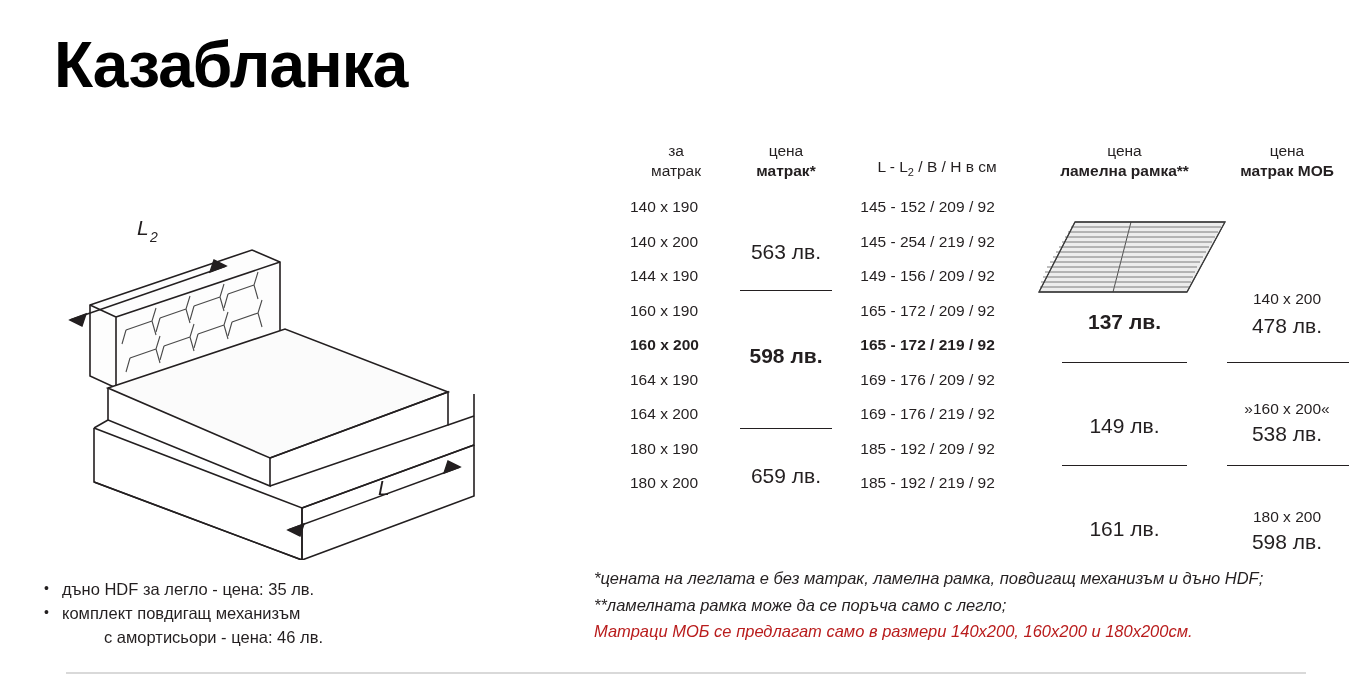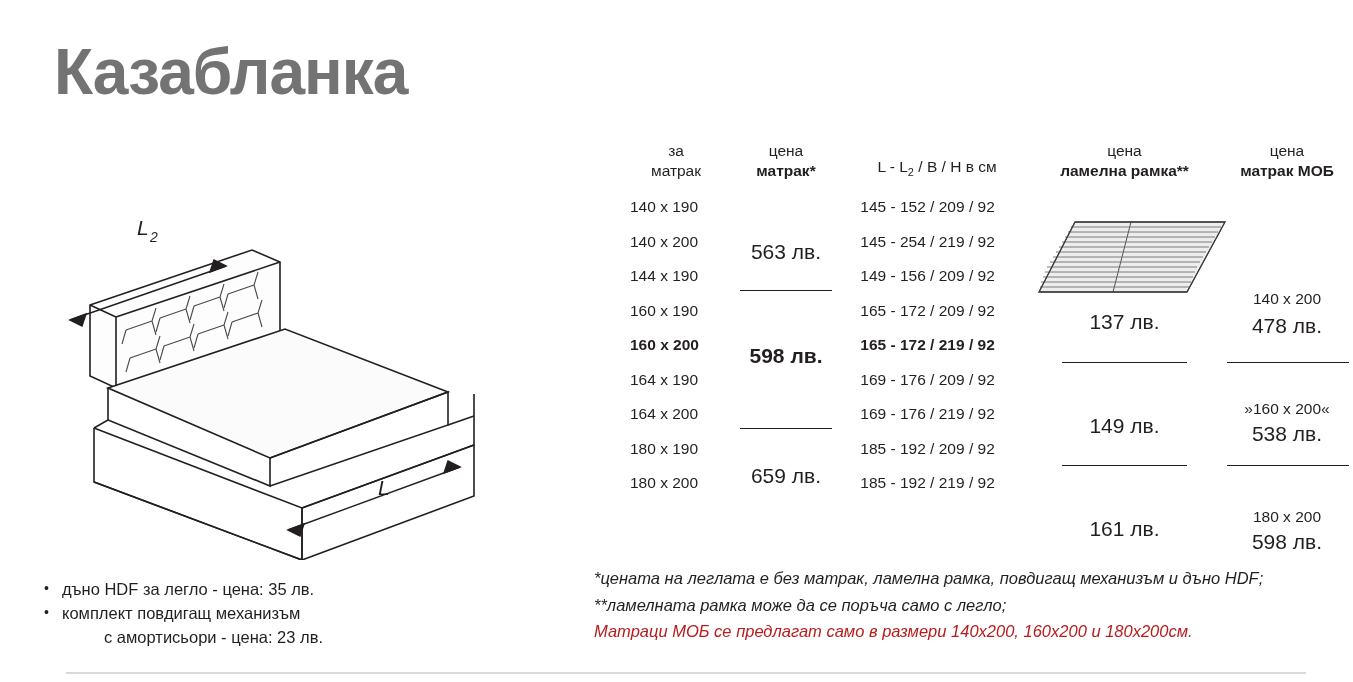--- a/index.html
+++ b/index.html
@@ -8,23 +8,23 @@
     background:#ffffff;
     font-family:"Liberation Sans", sans-serif;
     color:#231f20;
     overflow:hidden;
     position:relative;
   }
   .page{position:relative;width:1353px;height:682px;}
 
   
   #page-title{
-    position:absolute;left:54px;top:40px;
+    position:absolute;left:54px;top:33px;
     font-size:64px;font-weight:bold;letter-spacing:-1px;
-    line-height:1;color:#737373;
+    line-height:1;color:#000000;
   }
 
   
   #bed-drawing{position:absolute;left:30px;top:190px;width:520px;height:370px;}
 
   
   #notes-list{position:absolute;left:44px;top:578px;width:500px;font-size:16.5px;line-height:1.45;}
   #notes-list .row{display:flex;align-items:flex-start;}
   #notes-list .bullet{width:18px;flex:0 0 18px;text-align:left;font-size:14px;line-height:1.5;}
   #notes-list .txt{flex:1;}
@@ -122,21 +122,21 @@
 
   <div id="notes-list">
     <div class="row">
       <span class="bullet">•</span>
       <span class="txt">дъно HDF за легло - цена: 35 лв.</span>
     </div>
     <div class="row">
       <span class="bullet">•</span>
       <span class="txt">комплект повдигащ механизъм</span>
     </div>
-    <div class="cont">с амортисьори - цена: 23 лв.</div>
+    <div class="cont">с амортисьори - цена: 46 лв.</div>
   </div>
 
   <div id="spec-table">
 
     <div class="thead">
       <div class="th col-mat">
         <div>за</div>
         <div>матрак</div>
       </div>
       <div class="th col-price">
@@ -185,21 +185,21 @@
           </g>
         </svg>
       </div>
 
       <div class="ov" style="left:108px;top:50px;width:112px;">563 лв.</div>
       <div class="ov-line" style="left:118px;top:100px;width:92px;"></div>
       <div class="ov bold" style="left:108px;top:154px;width:112px;">598 лв.</div>
       <div class="ov-line" style="left:118px;top:238px;width:92px;"></div>
       <div class="ov" style="left:108px;top:274px;width:112px;">659 лв.</div>
 
-      <div class="ov" style="left:410px;top:120px;width:185px;">137 лв.</div>
+      <div class="ov" style="left:410px;top:120px;width:185px;font-weight:bold;">137 лв.</div>
       <div class="ov-line" style="left:440px;top:172px;width:125px;"></div>
 
       <div class="ov" style="left:410px;top:224px;width:185px;">149 лв.</div>
       <div class="ov-line" style="left:440px;top:275px;width:125px;"></div>
       <div class="ov" style="left:410px;top:327px;width:185px;">161 лв.</div>
 
       <div class="ov small" style="left:595px;top:100px;width:140px;">140 x 200</div>
       <div class="ov" style="left:595px;top:124px;width:140px;">478 лв.</div>
       <div class="ov-line" style="left:605px;top:172px;width:122px;"></div>
       <div class="ov small" style="left:595px;top:210px;width:140px;">»160 x 200«</div>

